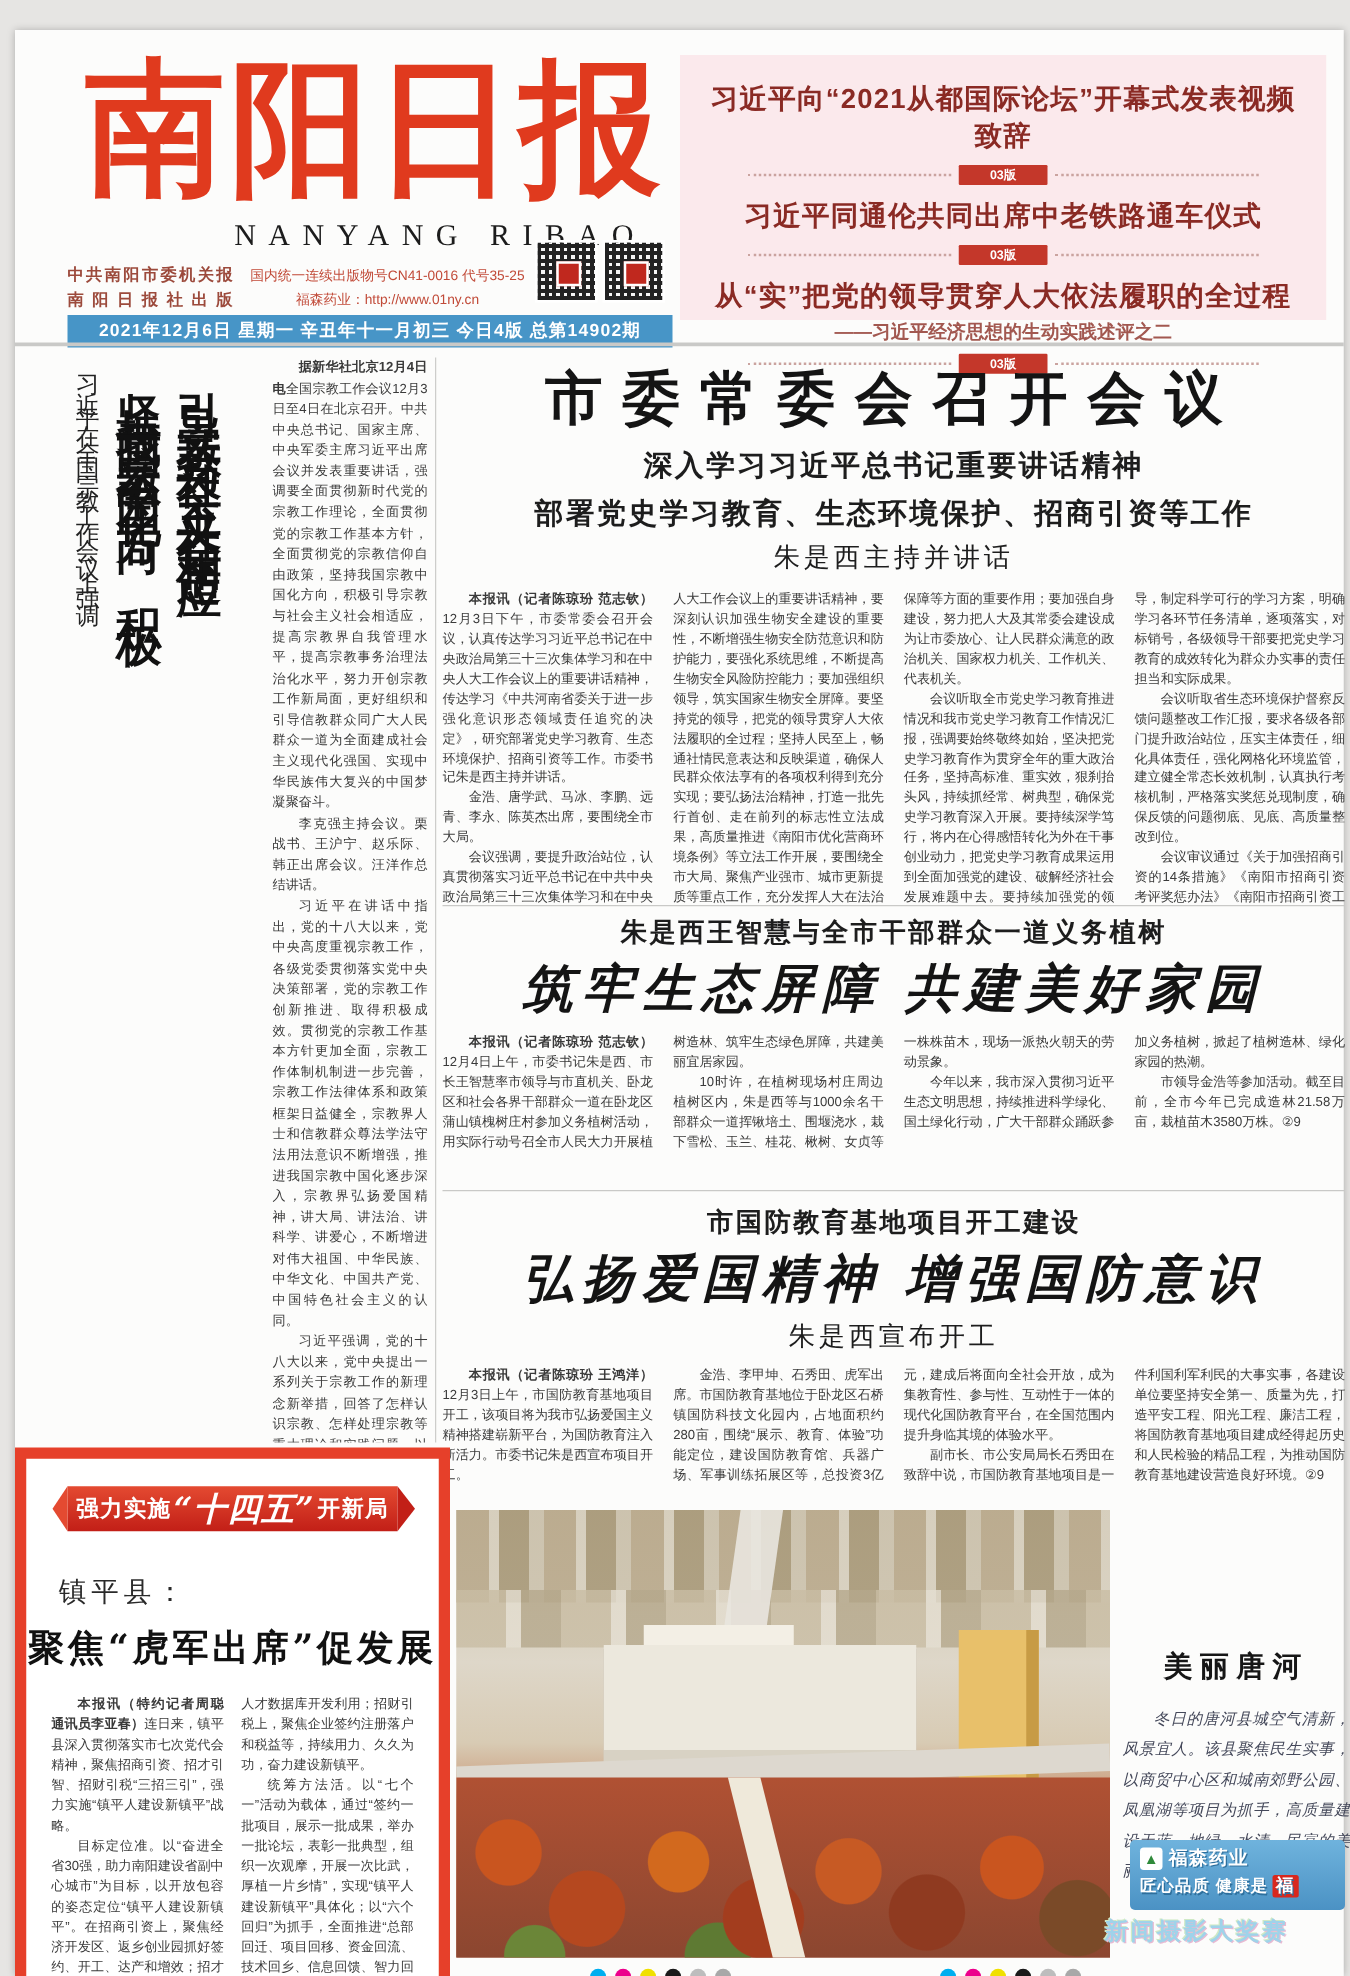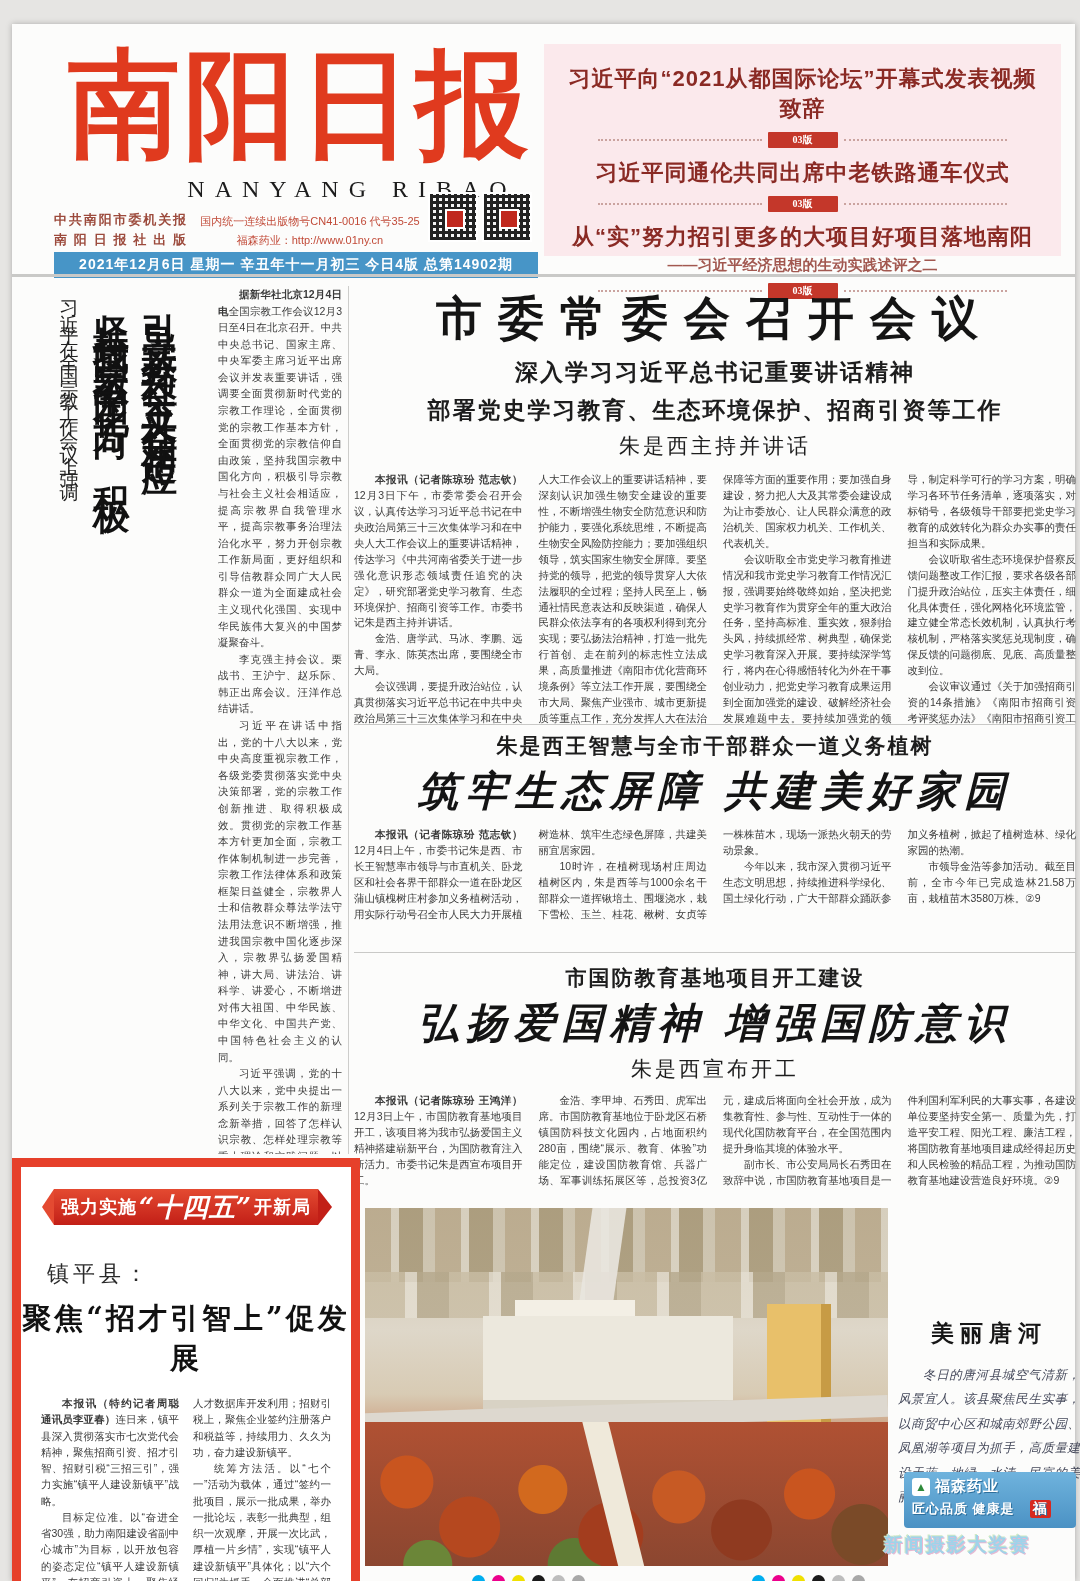--- a/index.html
+++ b/index.html
@@ -49,21 +49,21 @@
   }
   
   .topbox{
     position:absolute;left:532px;top:20px;width:517px;height:212px;
     background:#fbe9ec;padding:10px 14px;box-sizing:border-box;
   }
   .topbox .hl{color:#8a2a24;font-weight:bold;font-size:22px;text-align:center;margin-top:10px;letter-spacing:1px;}
   .topbox .sub{color:#a25850;font-weight:bold;font-size:15px;text-align:center;margin-top:4px;}
   .leader{display:flex;align-items:center;margin:8px 40px 2px 40px;}
   .leader .dots{flex:1;border-top:2px dotted #caa39f;}
-  .leader .chip{background:#c4372a;color:#fff;font-size:10px;font-weight:bold;padding:1px 25px;margin:0 6px;border-radius:1px;font-family:Liberation Serif, serif;}
+  .leader .chip{background:#c4372a;color:#fff;font-size:10px;font-weight:bold;padding:1px 25px;margin:0 6px;border-radius:1px;}
   .rule-h{position:absolute;background:#c9c9c7;}
   .rule-v{position:absolute;background:#cdcdcb;}
   
   .v{writing-mode:vertical-rl;text-orientation:upright;}
   .left-strip{position:absolute;left:44px;top:262px;height:868px;display:flex;}
   .v-kicker{font-size:19px;letter-spacing:13px;color:#222;margin-right:6px;height:560px;}
   .v-head{font-weight:bold;color:#111;font-size:36px;letter-spacing:11px;line-height:1.28;margin-right:2px;}
   .left-body{
     position:absolute;left:206px;top:262px;width:124px;height:868px;overflow:hidden;
     font-size:10.5px;line-height:1.58;text-align:justify;color:#3a3a3a;
@@ -147,21 +147,21 @@
   .tanghe-credit{margin-top:4px;font-family:"DejaVu Serif","Liberation Serif",serif;font-style:italic;font-size:12.5px;color:#44485a;text-align:center;}
   .tanghe-credit b{font-style:normal;}
   .ad{
     position:absolute;left:892px;top:1448px;width:172px;height:56px;border-radius:4px;
     background:linear-gradient(180deg,#6fb3dd,#4b92c4);
     padding:5px 8px;box-sizing:border-box;color:#fff;
   }
   .ad-row1{display:flex;align-items:center;gap:5px;}
   .ad-logo{width:18px;height:18px;background:#fff;border-radius:3px;color:#2f8a3a;font-size:12px;display:flex;align-items:center;justify-content:center;}
   .ad-brand{font-weight:bold;font-size:15px;letter-spacing:1px;text-shadow:1px 1px 0 #2e6f9c;}
-  .ad-row2{margin-top:4px;font-weight:bold;font-size:13px;letter-spacing:1px;display:flex;align-items:center;gap:15px;text-shadow:1px 1px 0 #2e6f9c;}
+  .ad-row2{margin-top:4px;font-weight:bold;font-size:13px;letter-spacing:1px;display:flex;align-items:center;gap:3px;text-shadow:1px 1px 0 #2e6f9c;}
   .ad-fu{background:#d8281e;color:#fff;font-size:14px;padding:0 3px;border-radius:2px;}
   .contest{
     position:absolute;left:855px;top:1508px;width:180px;text-align:center;
     font-weight:bold;font-size:19px;letter-spacing:2px;color:#9fd3ea;
     text-shadow:1px 1px 0 #e8b9d2,-1px -1px 0 #cfe9c5;
   }
   
   .dots-row{position:absolute;top:1551px;display:flex;gap:7px;}
   .dot{width:13px;height:13px;border-radius:50%;}
   .g1{left:460px;} .g2{left:740px;}
@@ -191,21 +191,21 @@
       <span class="dots"></span>
       <span class="chip">03版</span>
       <span class="dots"></span>
     </div>
     <div class="hl">习近平同通伦共同出席中老铁路通车仪式</div>
     <div class="leader">
       <span class="dots"></span>
       <span class="chip">03版</span>
       <span class="dots"></span>
     </div>
-    <div class="hl">从“实”努力招引更多的大项目好项目落地南阳</div>
+    <div class="hl">从“实”把党的领导贯穿人大依法履职的全过程</div>
     <div class="sub">——习近平经济思想的生动实践述评之二</div>
     <div class="leader">
       <span class="dots"></span>
       <span class="chip">03版</span>
       <span class="dots"></span>
     </div>
   </div>
 
   <div class="rule-h" style="left:0;top:250px;width:100%;height:3px;"></div>
 
@@ -263,21 +263,21 @@
     </div>
   </div>
 
   <div class="redbox">
     <div class="ribbon">
       <span>强力实施</span>
       <span class="fancy">“十四五”</span>
       <span>开新局</span>
     </div>
     <div class="zp-loc">镇平县：</div>
-    <div class="zp-title">聚焦“招才引智上”促发展</div>
+    <div class="zp-title">聚焦“虎军出席”促发展</div>
     <div class="zp-body">
       <p><span class="lede-tag">本报讯（特约记者周聪 通讯员李亚春）</span><span>连日来，镇平县深入贯彻落实市七次党代会精神，聚焦招商引资、招才引智、招财引税“三招三引”，强力实施“镇平人建设新镇平”战略。</span></p>
       <p>目标定位准。以“奋进全省30强，助力南阳建设省副中心城市”为目标，以开放包容的姿态定位“镇平人建设新镇平”。在招商引资上，聚焦经济开发区、返乡创业园抓好签约、开工、达产和增效；招才引智上，聚焦科研平台建设和人才数据库开发利用；招财引税上，聚焦企业签约注册落户和税益等，持续用力、久久为功，奋力建设新镇平。</p>
       <p>统筹方法活。以“七个一”活动为载体，通过“签约一批项目，展示一批成果，举办一批论坛，表彰一批典型，组织一次观摩，开展一次比武，厚植一片乡情”，实现“镇平人建设新镇平”具体化；以“六个回归”为抓手，全面推进“总部回迁、项目回移、资金回流、技术回乡、信息回馈、智力回哺”，引领在外人才爱家乡、建家乡、回家乡，为发展注入新动能。</p>
 
     </div>
   </div>
 
   <div class="photo">
     <div class="ph ph-bldgrow"></div>

